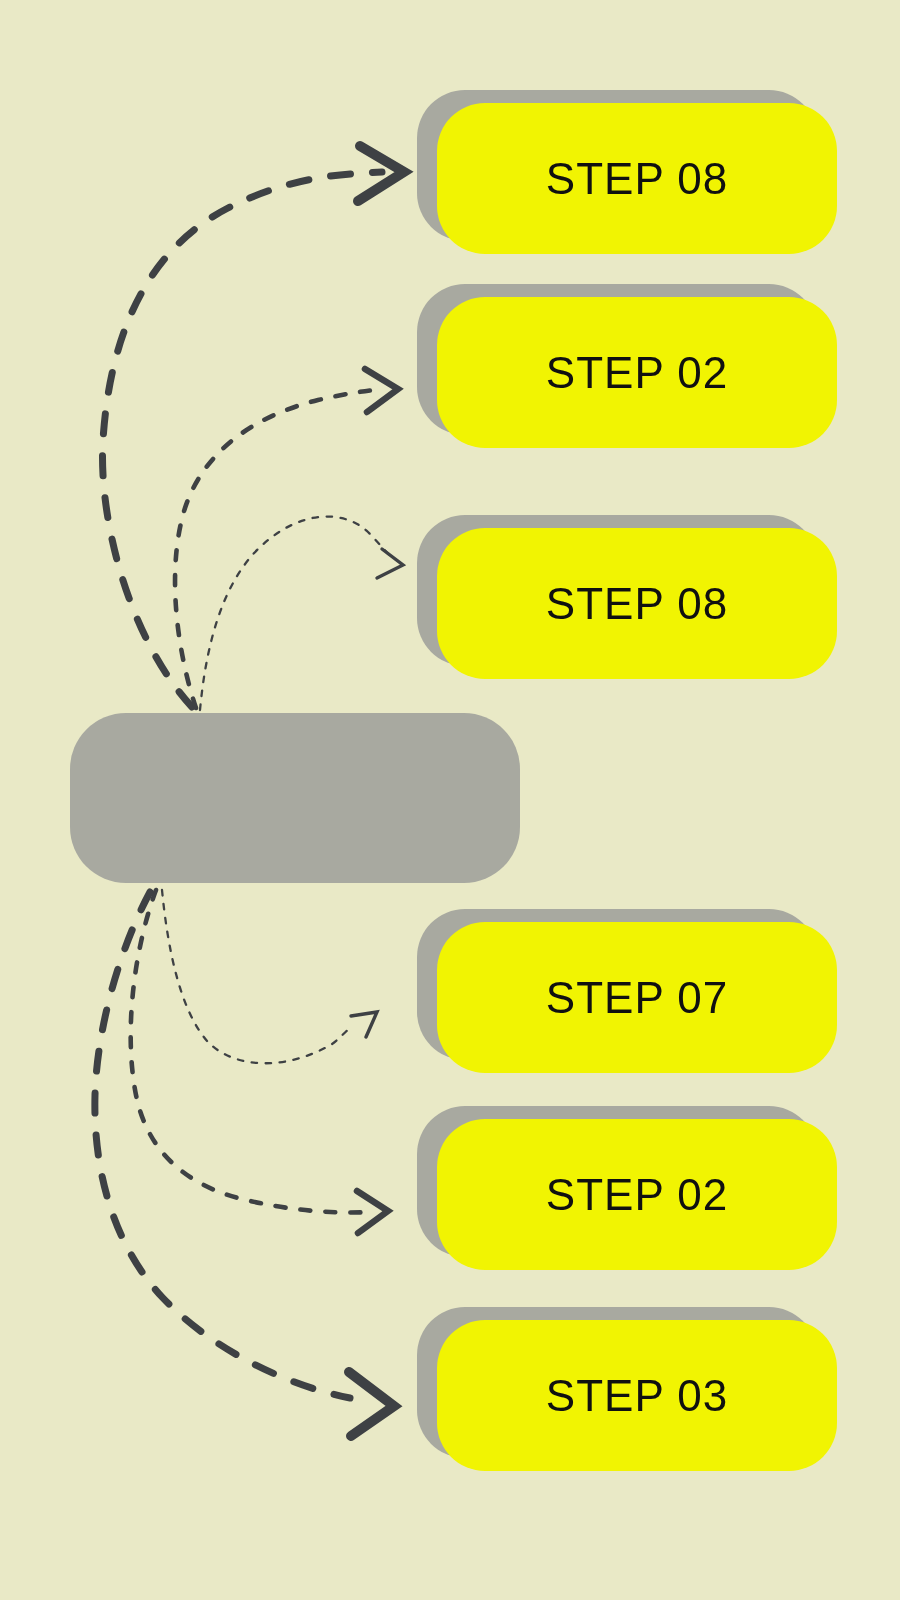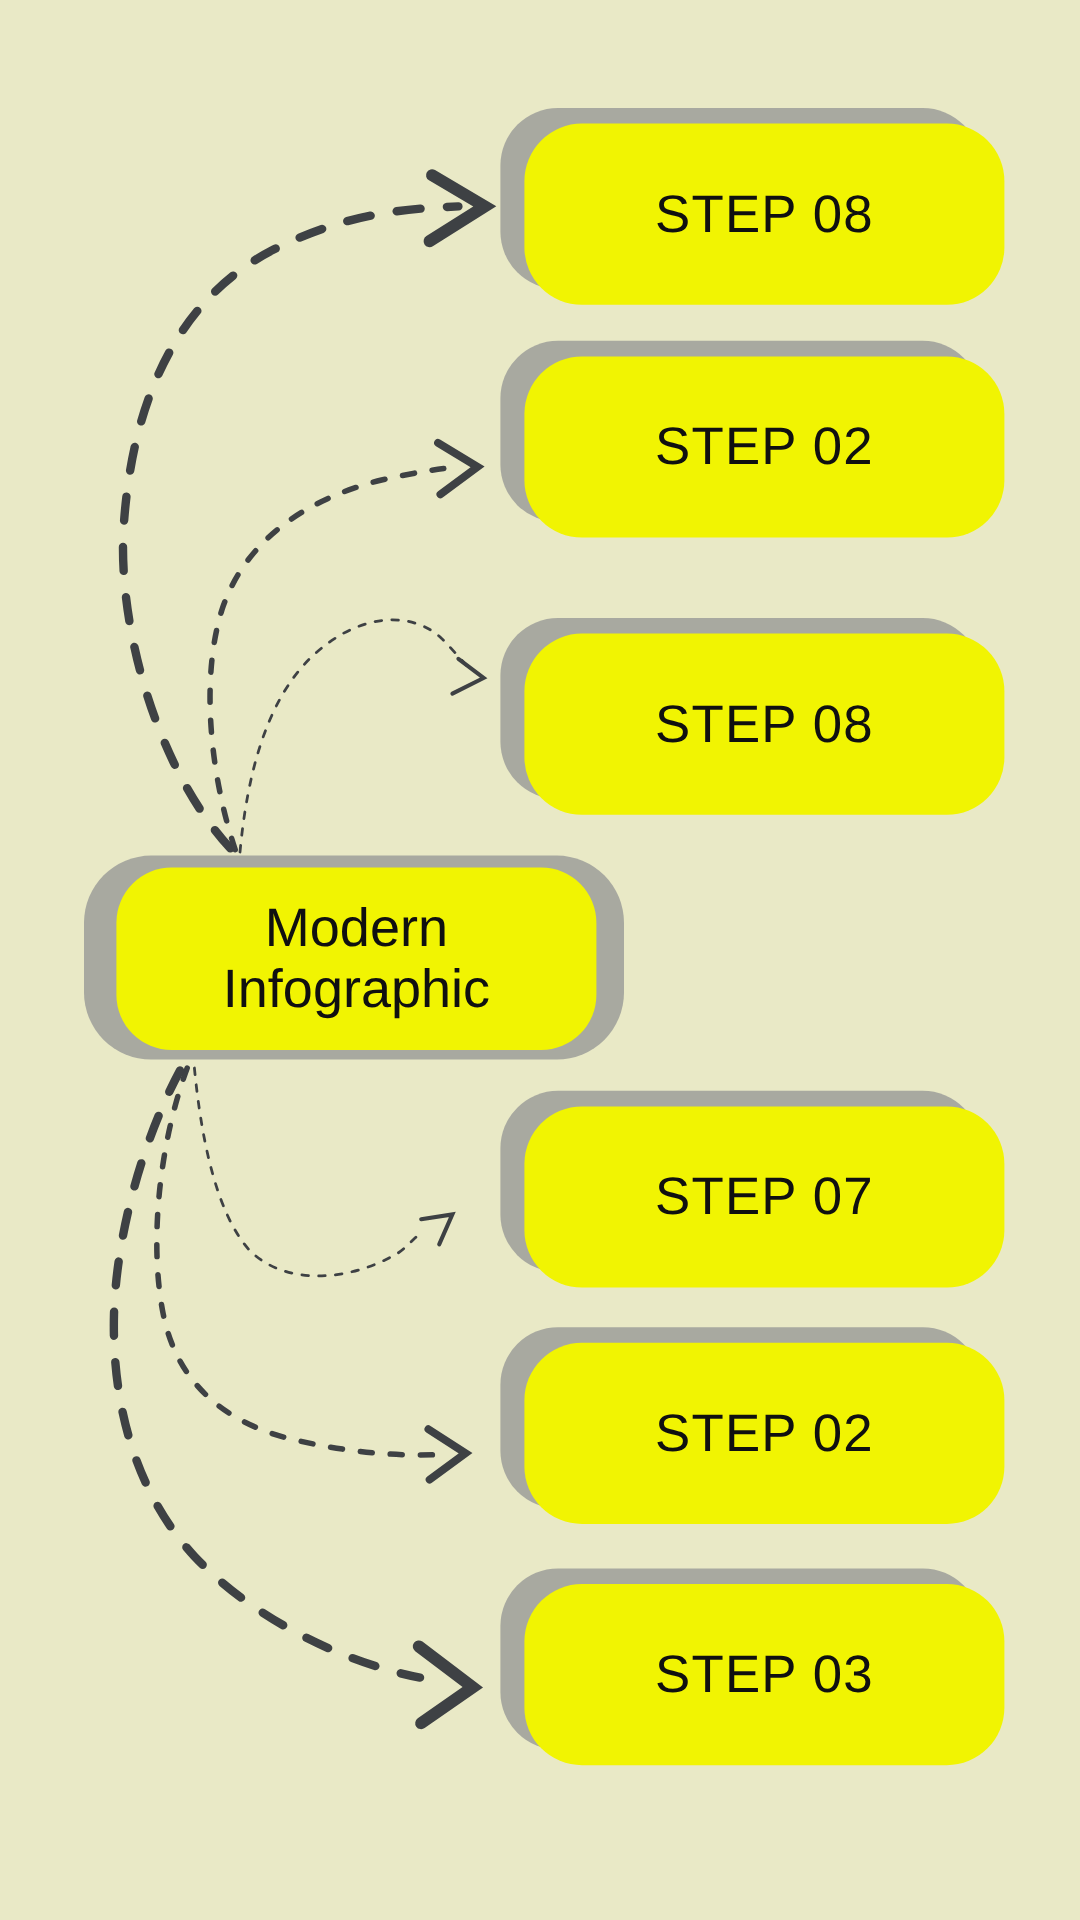--- a/index.html
+++ b/index.html
@@ -73,24 +73,20 @@
       <path class="head h-med" d="M 357 1191 L 388 1211 L 358 1233"></path>
     </g>
     <g>
       <path class="dash w-thick" d="M 150 892 C 118 952 97 1030 95 1095 C 93 1172 114 1245 162 1297 C 212 1350 288 1386 350 1398"></path>
       <path class="head h-thick" d="M 349 1372 L 394 1406 L 351 1436"></path>
     </g>
   </svg>
 
   <div class="center-node">
     <div class="center-frame"></div>
-    <div class="center-face">
-      <span class="center-line">Modern</span>
-      <span class="center-line">Infographic</span>
-    </div>
   </div>
 
   <div class="step" style="top:90px">
     <div class="shadow"></div>
     <div class="face">
       <span class="step-label">STEP 08</span>
     </div>
   </div>
 
   <div class="step" style="top:284px">

